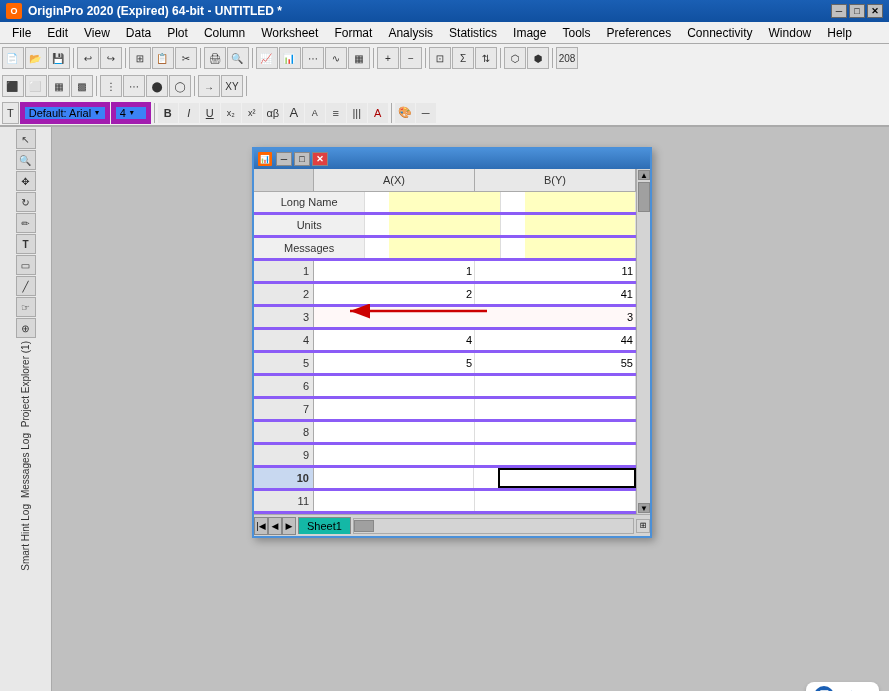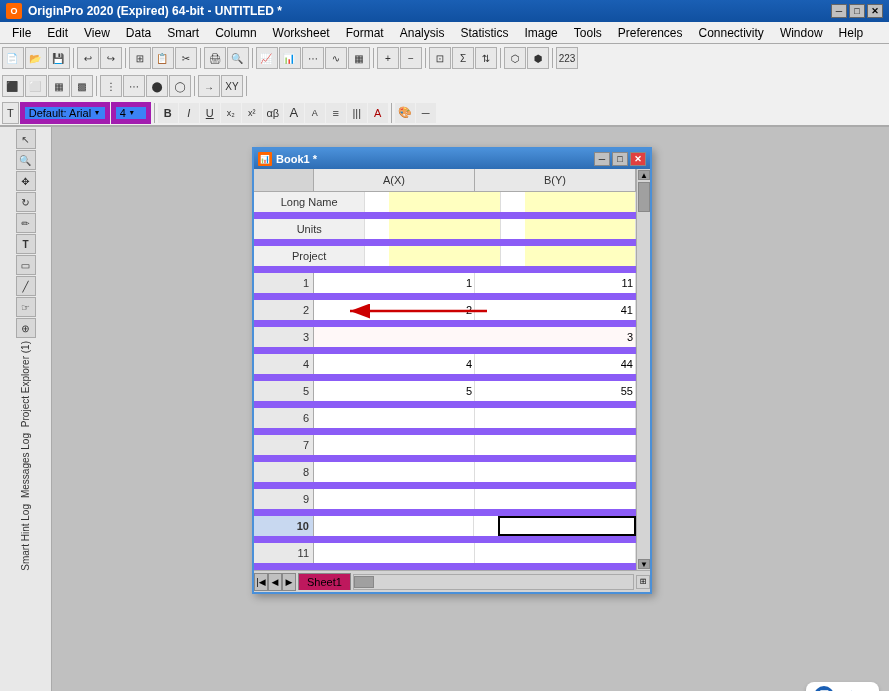--- a/index.html
+++ b/index.html
@@ -261,21 +261,21 @@
       display: flex;
       align-items: center;
       justify-content: center;
       font-size: 11px;
       font-weight: normal;
       color: #333;
       background: #e8e8e8;
     }
     .grid-row {
       display: flex;
-      border-bottom: 7px solid #8b5cf6;
+      border-bottom: 3px solid #8b5cf6;
       gap: 24px;
     }
     .row-num {
       width: 60px;
       min-width: 60px;
       height: 20px;
       border-right: 1px solid #aaa;
       display: flex;
       align-items: center;
       justify-content: flex-end;
@@ -340,21 +340,21 @@
       height: 18px;
       background: #c0c0c0;
       border: 1px solid #888;
       display: flex;
       align-items: center;
       justify-content: center;
       cursor: pointer;
       font-size: 9px;
     }
     .sheet-tab {
-      background: #be185d;
+      background: #14b8a6;
       border: 1px solid #888;
       border-bottom: none;
       padding: 2px 8px;
       font-size: 11px;
       cursor: pointer;
       margin-left: 2px;
     }
     .h-scrollbar {
       flex: 1;
       height: 16px;
@@ -433,21 +433,21 @@
     <div class="title-bar-btn">□</div>
     <div class="title-bar-btn">✕</div>
   </div>
 </div>
 
 <div class="menu-bar">
   <span class="menu-item">File</span>
   <span class="menu-item">Edit</span>
   <span class="menu-item">View</span>
   <span class="menu-item">Data</span>
-  <span class="menu-item">Smart</span>
+  <span class="menu-item">Plot</span>
   <span class="menu-item">Column</span>
   <span class="menu-item">Worksheet</span>
   <span class="menu-item">Format</span>
   <span class="menu-item">Analysis</span>
   <span class="menu-item">Statistics</span>
   <span class="menu-item">Image</span>
   <span class="menu-item">Tools</span>
   <span class="menu-item">Preferences</span>
   <span class="menu-item">Connectivity</span>
   <span class="menu-item">Window</span>
@@ -480,21 +480,21 @@
     <div class="toolbar-btn">+</div>
     <div class="toolbar-btn">−</div>
     <div class="toolbar-separator"></div>
     <div class="toolbar-btn">⊡</div>
     <div class="toolbar-btn">Σ</div>
     <div class="toolbar-btn">⇅</div>
     <div class="toolbar-separator"></div>
     <div class="toolbar-btn">⬡</div>
     <div class="toolbar-btn">⬢</div>
     <div class="toolbar-separator"></div>
-    <div class="toolbar-btn">223</div>
+    <div class="toolbar-btn">208</div>
   </div>
 
   <div class="toolbar-row">
     <div class="toolbar-btn">⬛</div>
     <div class="toolbar-btn">⬜</div>
     <div class="toolbar-btn">▦</div>
     <div class="toolbar-btn">▩</div>
     <div class="toolbar-separator"></div>
     <div class="toolbar-btn">⋮</div>
     <div class="toolbar-btn">⋯</div>
@@ -553,21 +553,20 @@
       <div class="vertical-label">Smart Hint Log</div>
     </div>
   </div>
 
   <div class="main-content">
 
     <div class="spreadsheet-window">
 
       <div class="window-title-bar">
         <div class="window-title-icon">📊</div>
-        <span class="window-title-text">Book1 *</span>
         <div class="window-btns">
           <div class="win-btn">─</div>
           <div class="win-btn">□</div>
           <div class="win-btn close">✕</div>
         </div>
       </div>
 
       <div class="grid-container">
         <div class="grid-main">
 
@@ -581,21 +580,21 @@
             <div class="row-num cell label-cell" style="width:60px;justify-content:center;padding:0 2px;">Long Name</div>
             <div class="cell yellow-bg"></div>
             <div class="cell yellow-bg"></div>
           </div>
           <div class="grid-row">
             <div class="row-num cell label-cell" style="width:60px;justify-content:center;padding:0 2px;">Units</div>
             <div class="cell yellow-bg"></div>
             <div class="cell yellow-bg"></div>
           </div>
           <div class="grid-row">
-            <div class="row-num cell label-cell" style="width:60px;justify-content:center;padding:0 2px;">Project</div>
+            <div class="row-num cell label-cell" style="width:60px;justify-content:center;padding:0 2px;">Messages</div>
             <div class="cell yellow-bg"></div>
             <div class="cell yellow-bg"></div>
           </div>
 
           <div class="grid-row">
             <div class="row-num">1</div>
             <div class="cell">1</div>
             <div class="cell">11</div>
           </div>
           <div class="grid-row">

